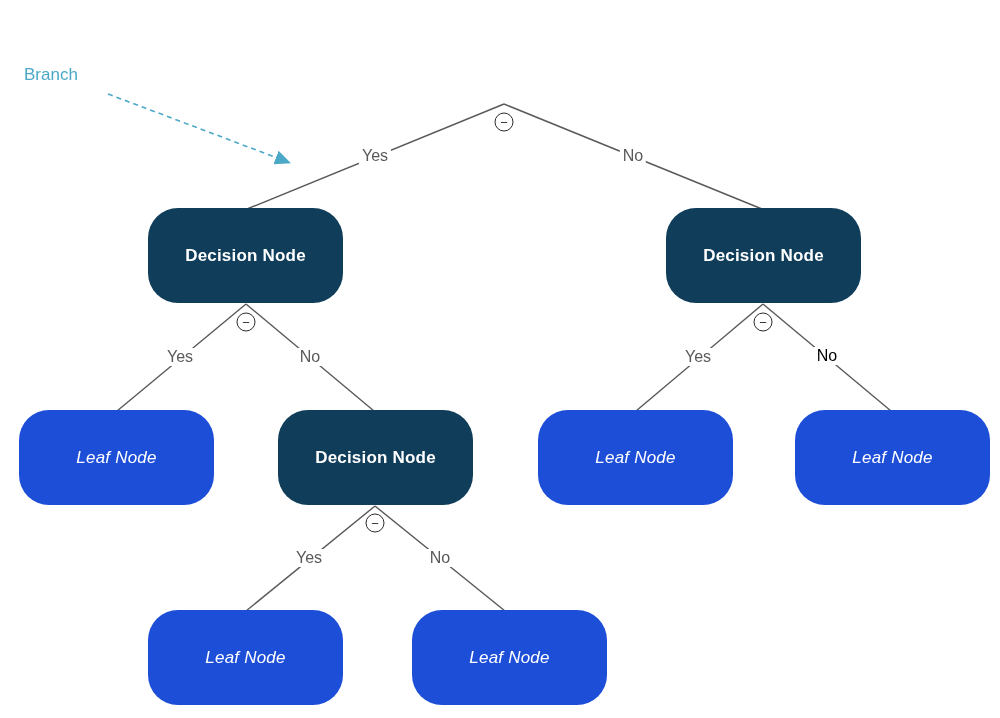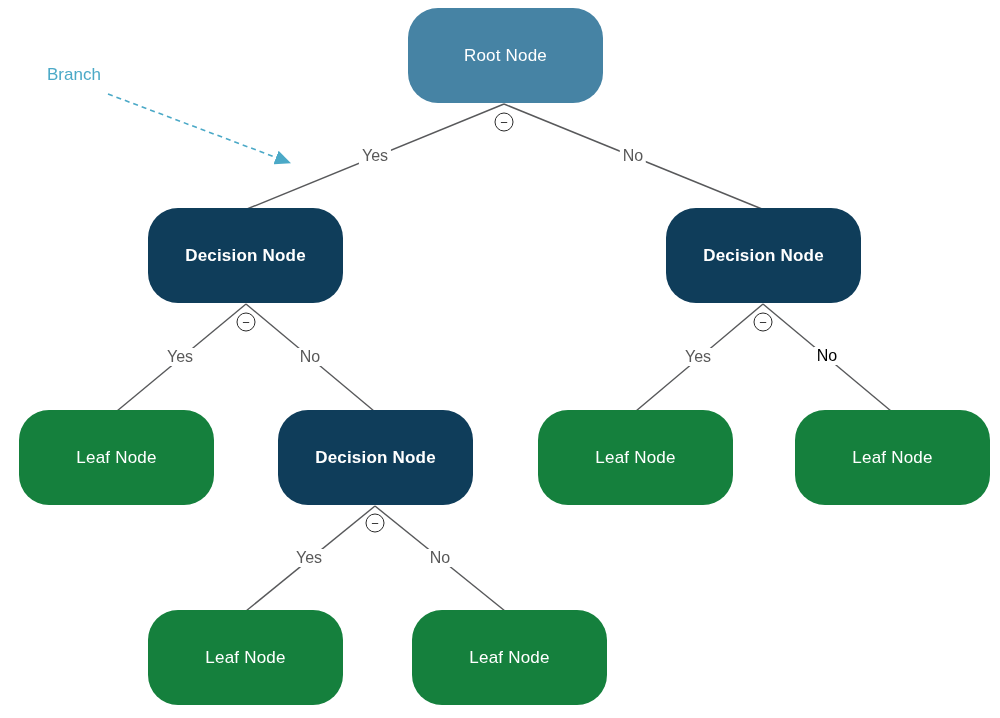--- a/index.html
+++ b/index.html
@@ -17,21 +17,21 @@
     border-radius:30px;
     display:flex;align-items:center;justify-content:center;
     color:#ffffff;
     font-size:17px;
     letter-spacing:.2px;
     box-sizing:border-box;
     cursor:default;
   }
   .node.root{background:#4683A4;}
   .node.decision{background:#0F3D5A;font-weight:bold;}
-  .node.leaf{background:#15803d;}
+  .node.leaf{background:#1d4ed8;font-style:italic;}
   .edge-label{
     position:absolute;
     transform:translate(-50%,-50%);
     background:#ffffff;
     color:#595959;
     font-size:16px;
     padding:0 3px;
     white-space:nowrap;
     text-align:center;
   }
@@ -47,21 +47,21 @@
     font-size:13px;
     line-height:1;
     display:flex;align-items:center;justify-content:center;
     padding:0;margin:0;
     font-family:"Liberation Sans","DejaVu Sans",sans-serif;
     cursor:pointer;
     box-sizing:border-box;
   }
   .annotation-label{
     position:absolute;
-    left:47px;top:65px;
+    left:24px;top:65px;
     color:#4BA9C7;
     font-size:17px;
   }
 </style>
 </head>
 <body>
 
 <div class="canvas">
 
   <svg class="edges-svg" width="1000" height="718" viewBox="0 0 1000 718">
@@ -78,23 +78,20 @@
     <line x1="763" y1="304" x2="636" y2="411" stroke="#58595B" stroke-width="1.4"></line>
     <line x1="763" y1="304" x2="891" y2="411" stroke="#58595B" stroke-width="1.4"></line>
     <line x1="375" y1="506" x2="246" y2="611" stroke="#58595B" stroke-width="1.4"></line>
     <line x1="375" y1="506" x2="505" y2="611" stroke="#58595B" stroke-width="1.4"></line>
 
     <line x1="108" y1="94" x2="288" y2="162" stroke="#4BA9C7" stroke-width="1.6" stroke-dasharray="5 4" marker-end="url(#arrowhead)"></line>
   </svg>
 
   <span class="annotation-label">Branch</span>
 
-  <div class="node root" style="left:408px;top:8px;">
-    <span>Root Node</span>
-  </div>
 
   <div class="node decision" style="left:148px;top:208px;">
     <span>Decision Node</span>
   </div>
 
   <div class="node decision" style="left:666px;top:208px;">
     <span>Decision Node</span>
   </div>
 
   <div class="node leaf" style="left:19px;top:410px;">

